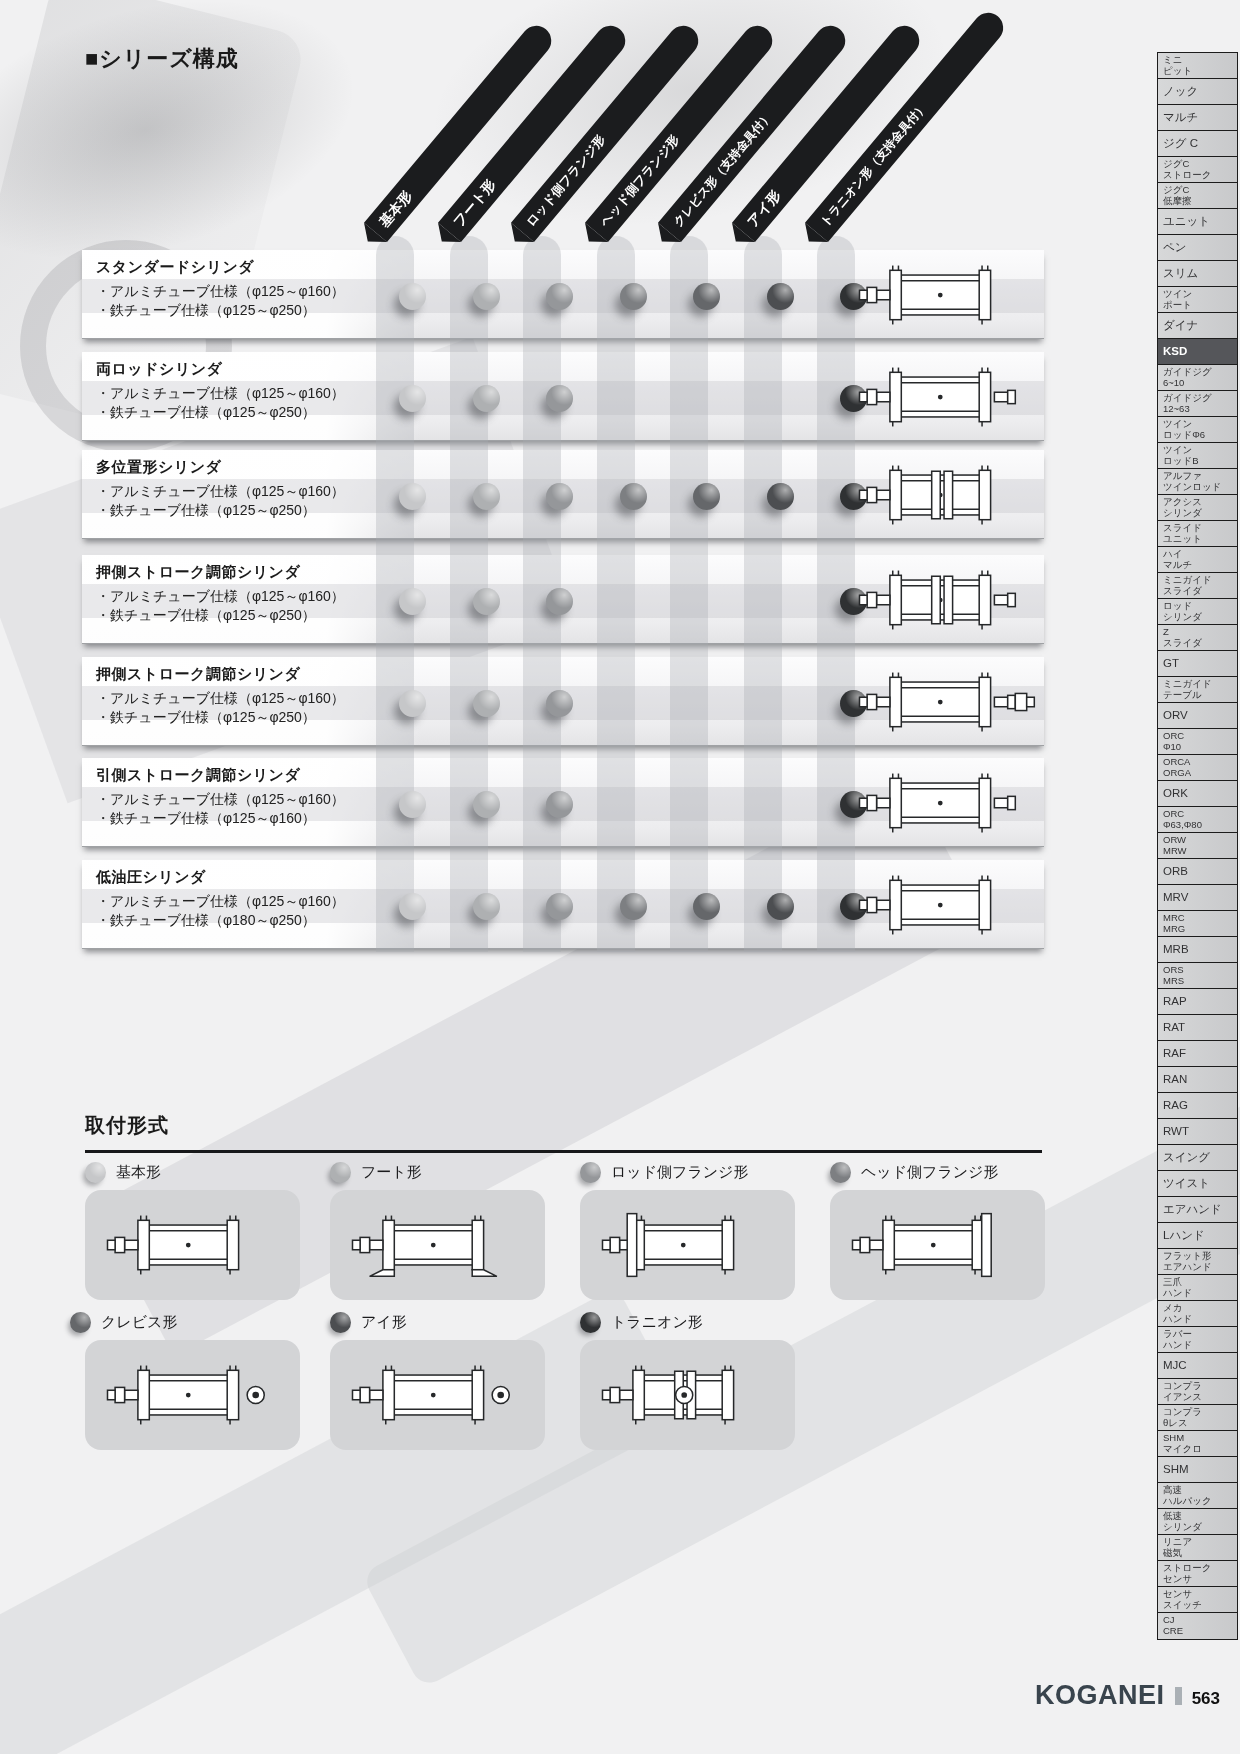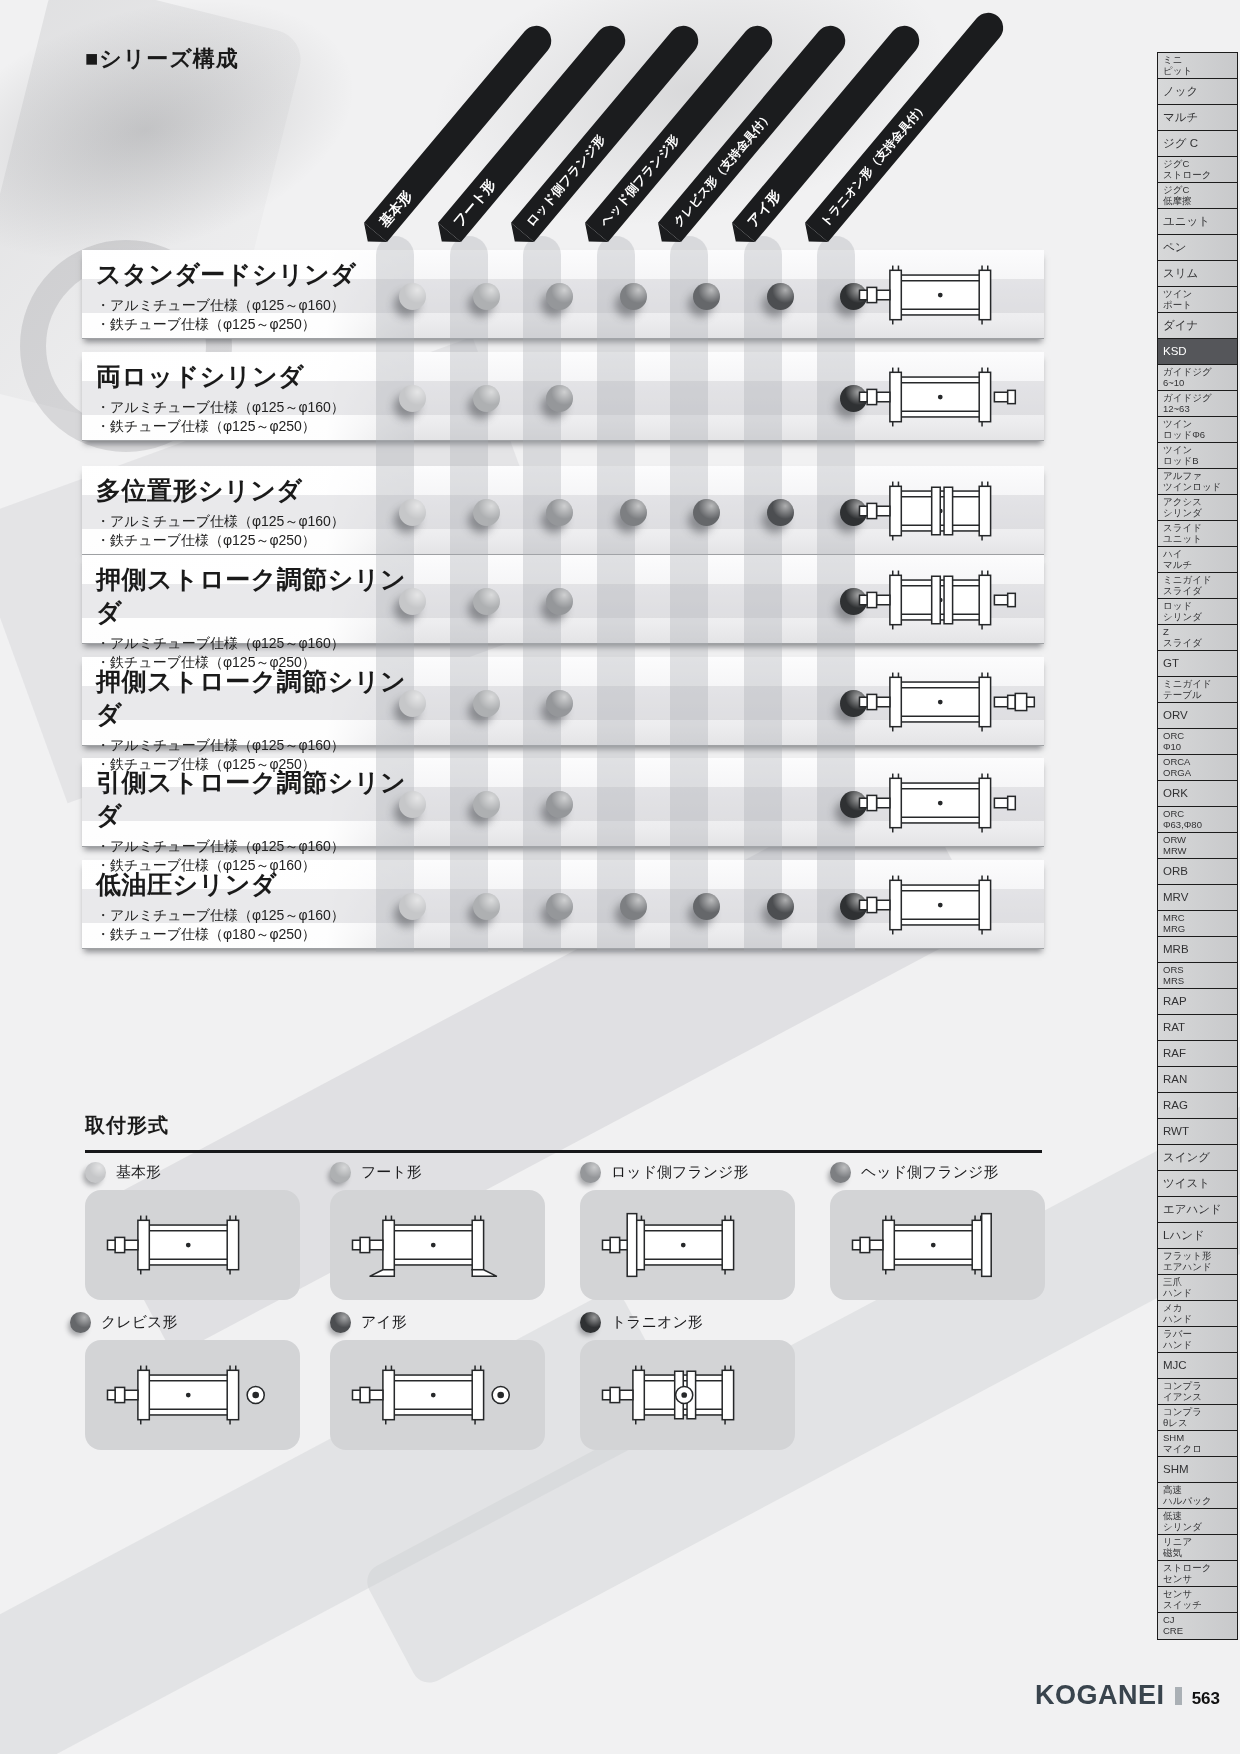--- a/index.html
+++ b/index.html
@@ -42,21 +42,21 @@
 
   
   .rows{position:absolute;left:82px;top:0;width:962px;height:1000px;}
   .series-row{position:absolute;left:0;width:962px;height:88px;
         background:linear-gradient(180deg,#fcfcfd 0%,#ededef 78%,#e4e4e6 100%);
         box-shadow:0 5px 6px -2px rgba(70,72,76,.6);border-bottom:1px solid #9fa1a4;}
   .series-row::before{content:'';position:absolute;left:0;top:0;bottom:0;width:340px;
         background:linear-gradient(90deg,rgba(255,255,255,.95) 72%,rgba(255,255,255,0));}
   .series-row::after{content:'';position:absolute;left:0;right:0;top:29px;height:34px;background:rgba(184,187,191,.3);}
   .row-label{position:absolute;left:14px;top:8px;width:320px;z-index:2;}
-  .row-title{font-size:25px;font-weight:bold;margin-bottom:5px;letter-spacing:.5px;}
+  .row-title{font-size:15px;font-weight:bold;margin-bottom:5px;letter-spacing:.5px;}
   .row-note{font-size:14px;color:#222;line-height:1.38;}
   .dots-grid{position:absolute;left:294px;top:31px;width:515px;height:30px;display:flex;z-index:2;}
   .dot-cell{width:73.5px;display:flex;align-items:center;justify-content:center;}
   .dot{position:relative;width:27px;height:27px;border-radius:50%;
        box-shadow:-6px 8px 8px -1px rgba(55,58,62,.45);}
   .dot::before{content:'';position:absolute;inset:0;border-radius:50%;
        background:radial-gradient(circle at 68% 26%,rgba(255,255,255,.55),rgba(255,255,255,0) 48%);}
   .cyl-svg{position:absolute;right:4px;top:10px;z-index:2;}
 
   
@@ -71,21 +71,21 @@
   .tile{position:absolute;width:215px;height:110px;background:#d3d4d6;border-radius:16px;z-index:2;
         display:flex;align-items:center;justify-content:center;}
 
   
   .sidebar{position:absolute;left:1157px;top:52px;width:81px;z-index:2;border:1px solid #1c1c1c;box-sizing:border-box;}
   .sb-item{box-sizing:border-box;height:26px;border-bottom:1px solid #1c1c1c;
         background:linear-gradient(90deg,#d7d8d9,#c8c9cb);color:#323234;
         font-size:11.5px;line-height:24px;padding-left:5px;white-space:pre-line;overflow:hidden;}
   .sb-item:last-child{border-bottom:none;}
   .sb-item.two{font-size:9.5px;line-height:1.18;padding-top:1px;}
-  .sb-item.sel{background:#55565a;color:#fff;font-weight:normal;}
+  .sb-item.sel{background:#55565a;color:#fff;font-weight:bold;}
 
   
   .footer{position:absolute;right:20px;top:1680px;display:flex;align-items:baseline;gap:10px;z-index:2;}
   .brand{font-size:27px;font-weight:bold;letter-spacing:.5px;color:#39444d;}
   .logo-divider{width:7px;height:18px;background:#aab0b5;align-self:center;}
   .page-num{font-size:17px;font-weight:bold;color:#111;}
 
   svg .ln{fill:#ffffff;stroke:#26282a;stroke-width:1.6;}
   svg .fil{fill:#26282a;stroke:none;}
 </style>
@@ -218,21 +218,21 @@
           <div class="dot-cell">
             <div class="dot" style="background-color: rgb(47, 49, 51);"></div>
           </div>
         </div>
       <svg class="cyl-svg" width="190" height="70" viewBox="0 0 200 72">
           <use href="#g-cyl"></use>
           <use href="#g-rodR"></use>
         </svg>
     </div>
 
-    <div class="series-row" style="top:466px">
+    <div class="series-row" style="top:450px">
       <div class="row-label">
         <div class="row-title">多位置形シリンダ</div>
         <div class="row-note">・アルミチューブ仕様（φ125～φ160）</div>
         <div class="row-note">・鉄チューブ仕様（φ125～φ250）</div>
       </div>
       <div class="dots-grid">
           <div class="dot-cell">
             <div class="dot" style="background-color: rgb(198, 199, 201);"></div>
           </div>
           <div class="dot-cell">

